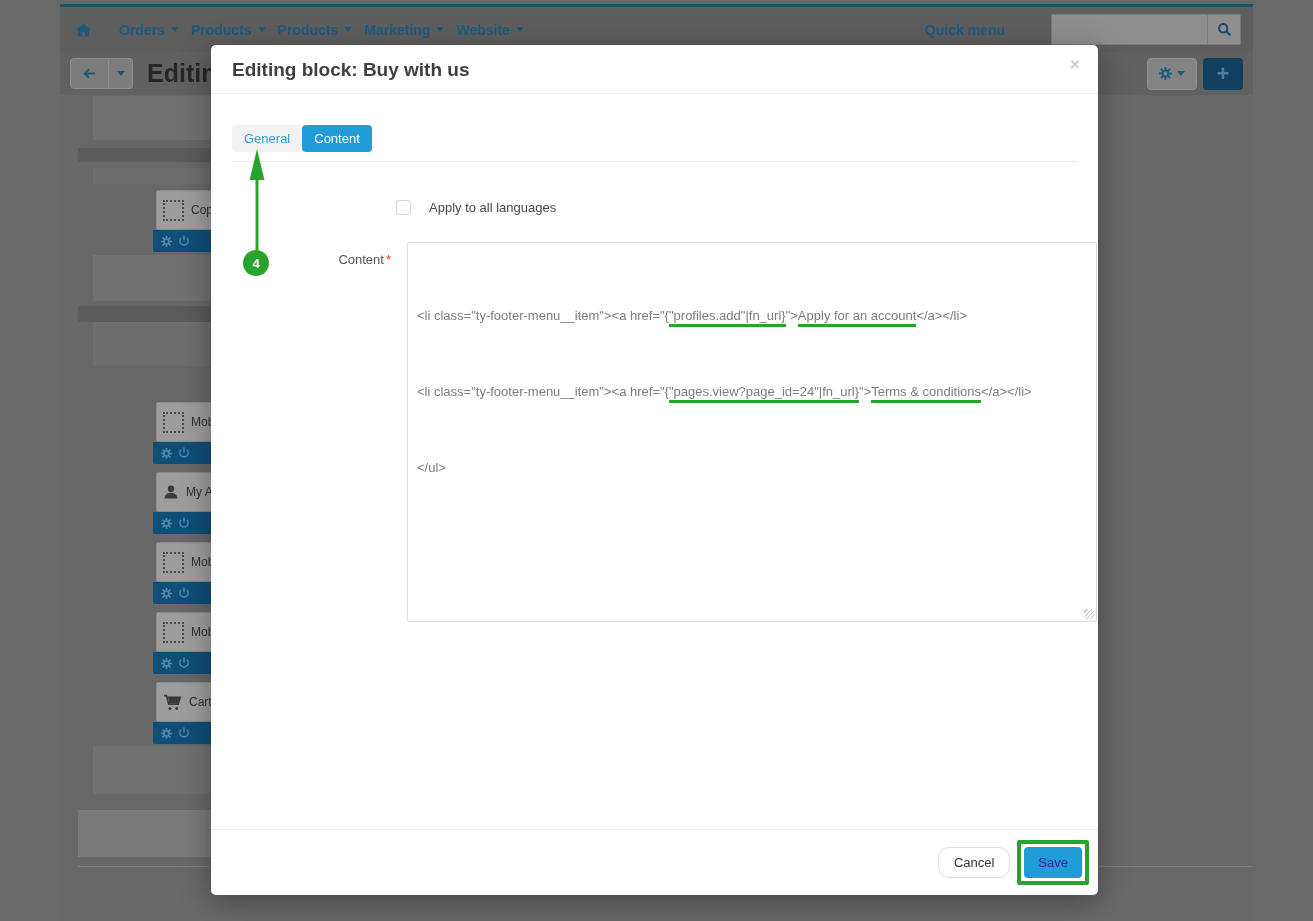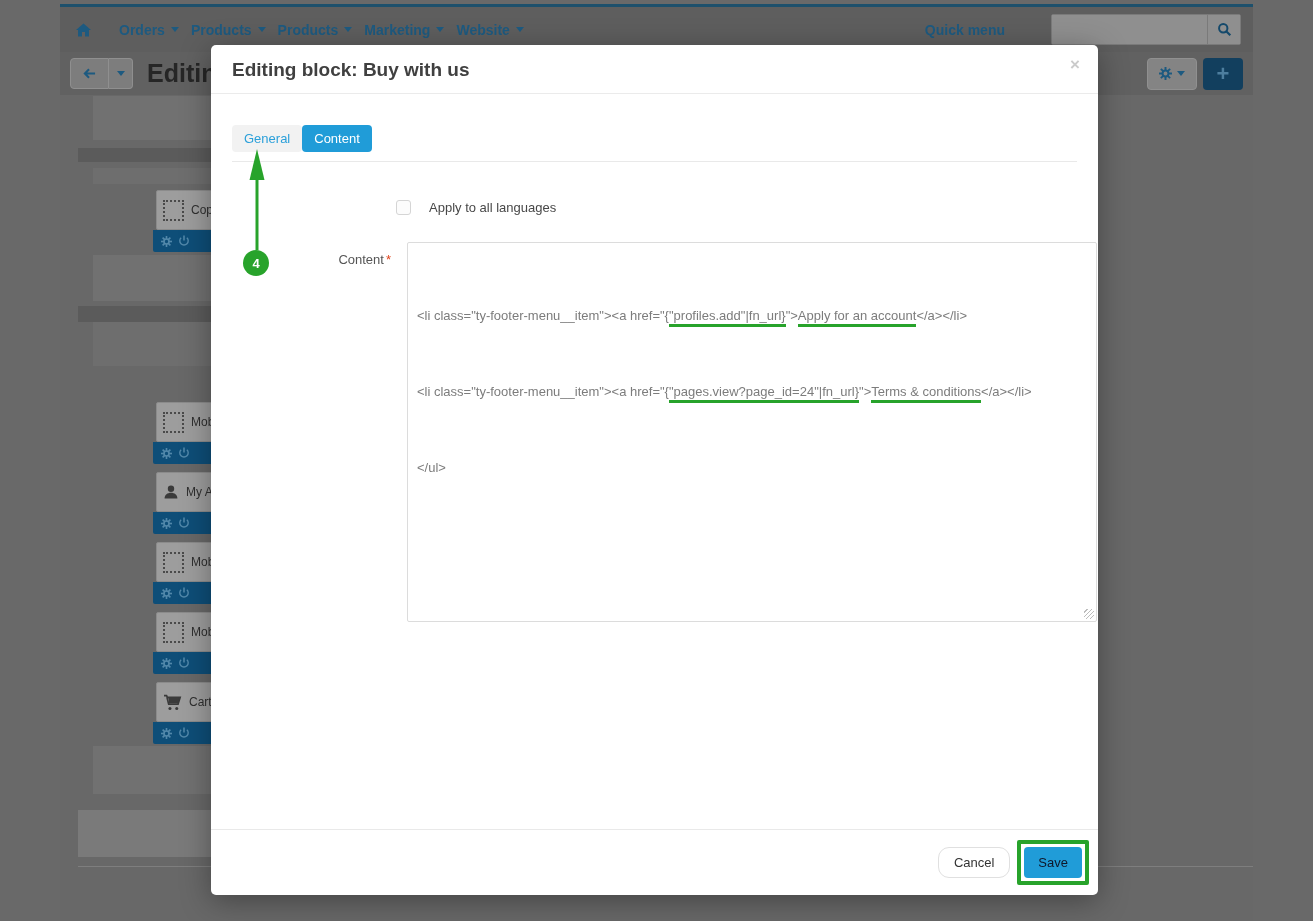--- a/index.html
+++ b/index.html
@@ -64,21 +64,21 @@
   .code-area { position:relative; margin-left:16px; width:690px; height:380px; border:1px solid #dcdcdc; border-radius:2px;
                background:#fff; padding:6px 9px; overflow:hidden; cursor:text; }
   .code-line { font-size:13px; line-height:19px; color:#7c7c7c; white-space:pre; }
   .uline { border-bottom:3px solid #28a32b; padding-bottom:1px; }
   .resize-handle { position:absolute; right:2px; bottom:2px; width:10px; height:10px;
                    background:repeating-linear-gradient(135deg, transparent 0 2px, #bdbdbd 2px 3px); cursor:nwse-resize; }
   .m-footer { position:absolute; left:0; bottom:0; width:100%; height:66px; border-top:1px solid #e9e9e9;
               display:flex; align-items:center; justify-content:flex-end; padding-right:16px; gap:14px; }
   .btn-cancel { height:31px; padding:0 15px; background:#fff; border:1px solid #e0e0e0; border-radius:11px; font-size:13px; color:#333; cursor:pointer; }
   .save-wrap { position:relative; }
-  .btn-save { height:31px; padding:0 14px; background:#209cd8; border:none; border-radius:4px; font-size:13px; color:#0f172a; cursor:pointer; }
+  .btn-save { height:31px; padding:0 14px; background:#209cd8; border:none; border-radius:4px; font-size:13px; color:#4c1d95; cursor:pointer; }
   .save-outline { position:absolute; left:-7px; top:-7px; right:-7px; bottom:-7px; border:4px solid #28a32b; border-radius:2px; pointer-events:none; }
 
   
   .anno { position:absolute; inset:0; z-index:300; pointer-events:none; }
 </style>
 </head>
 <body>
 
 <div class="page">
   <div class="panel">

